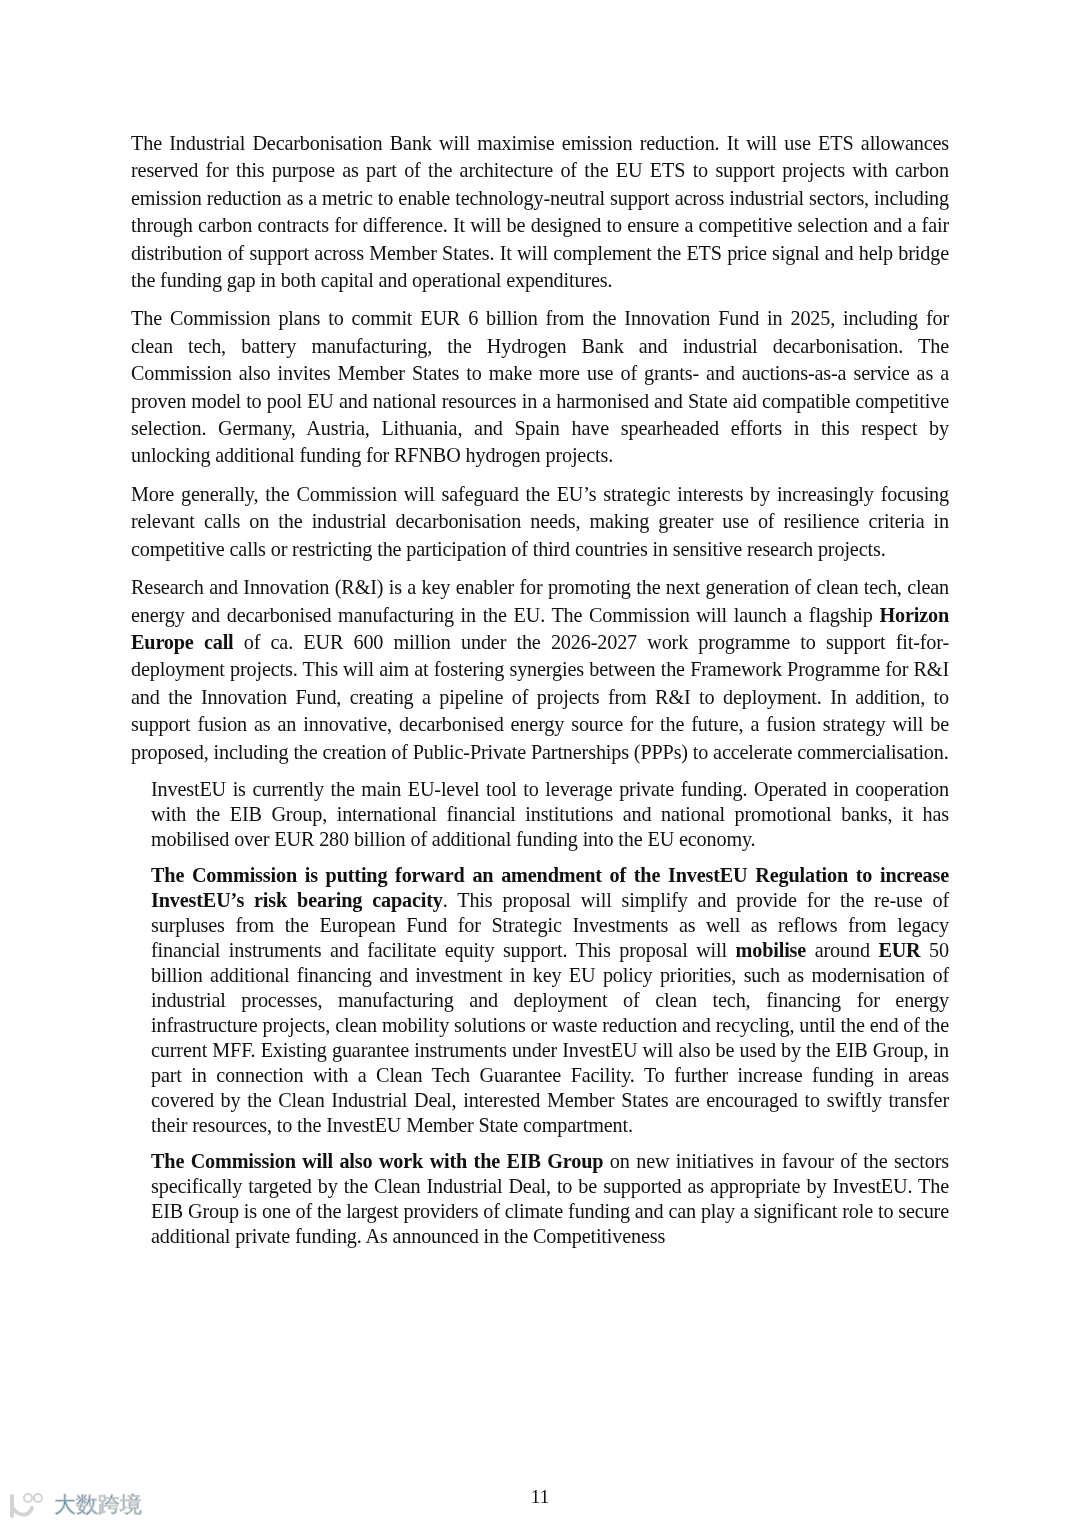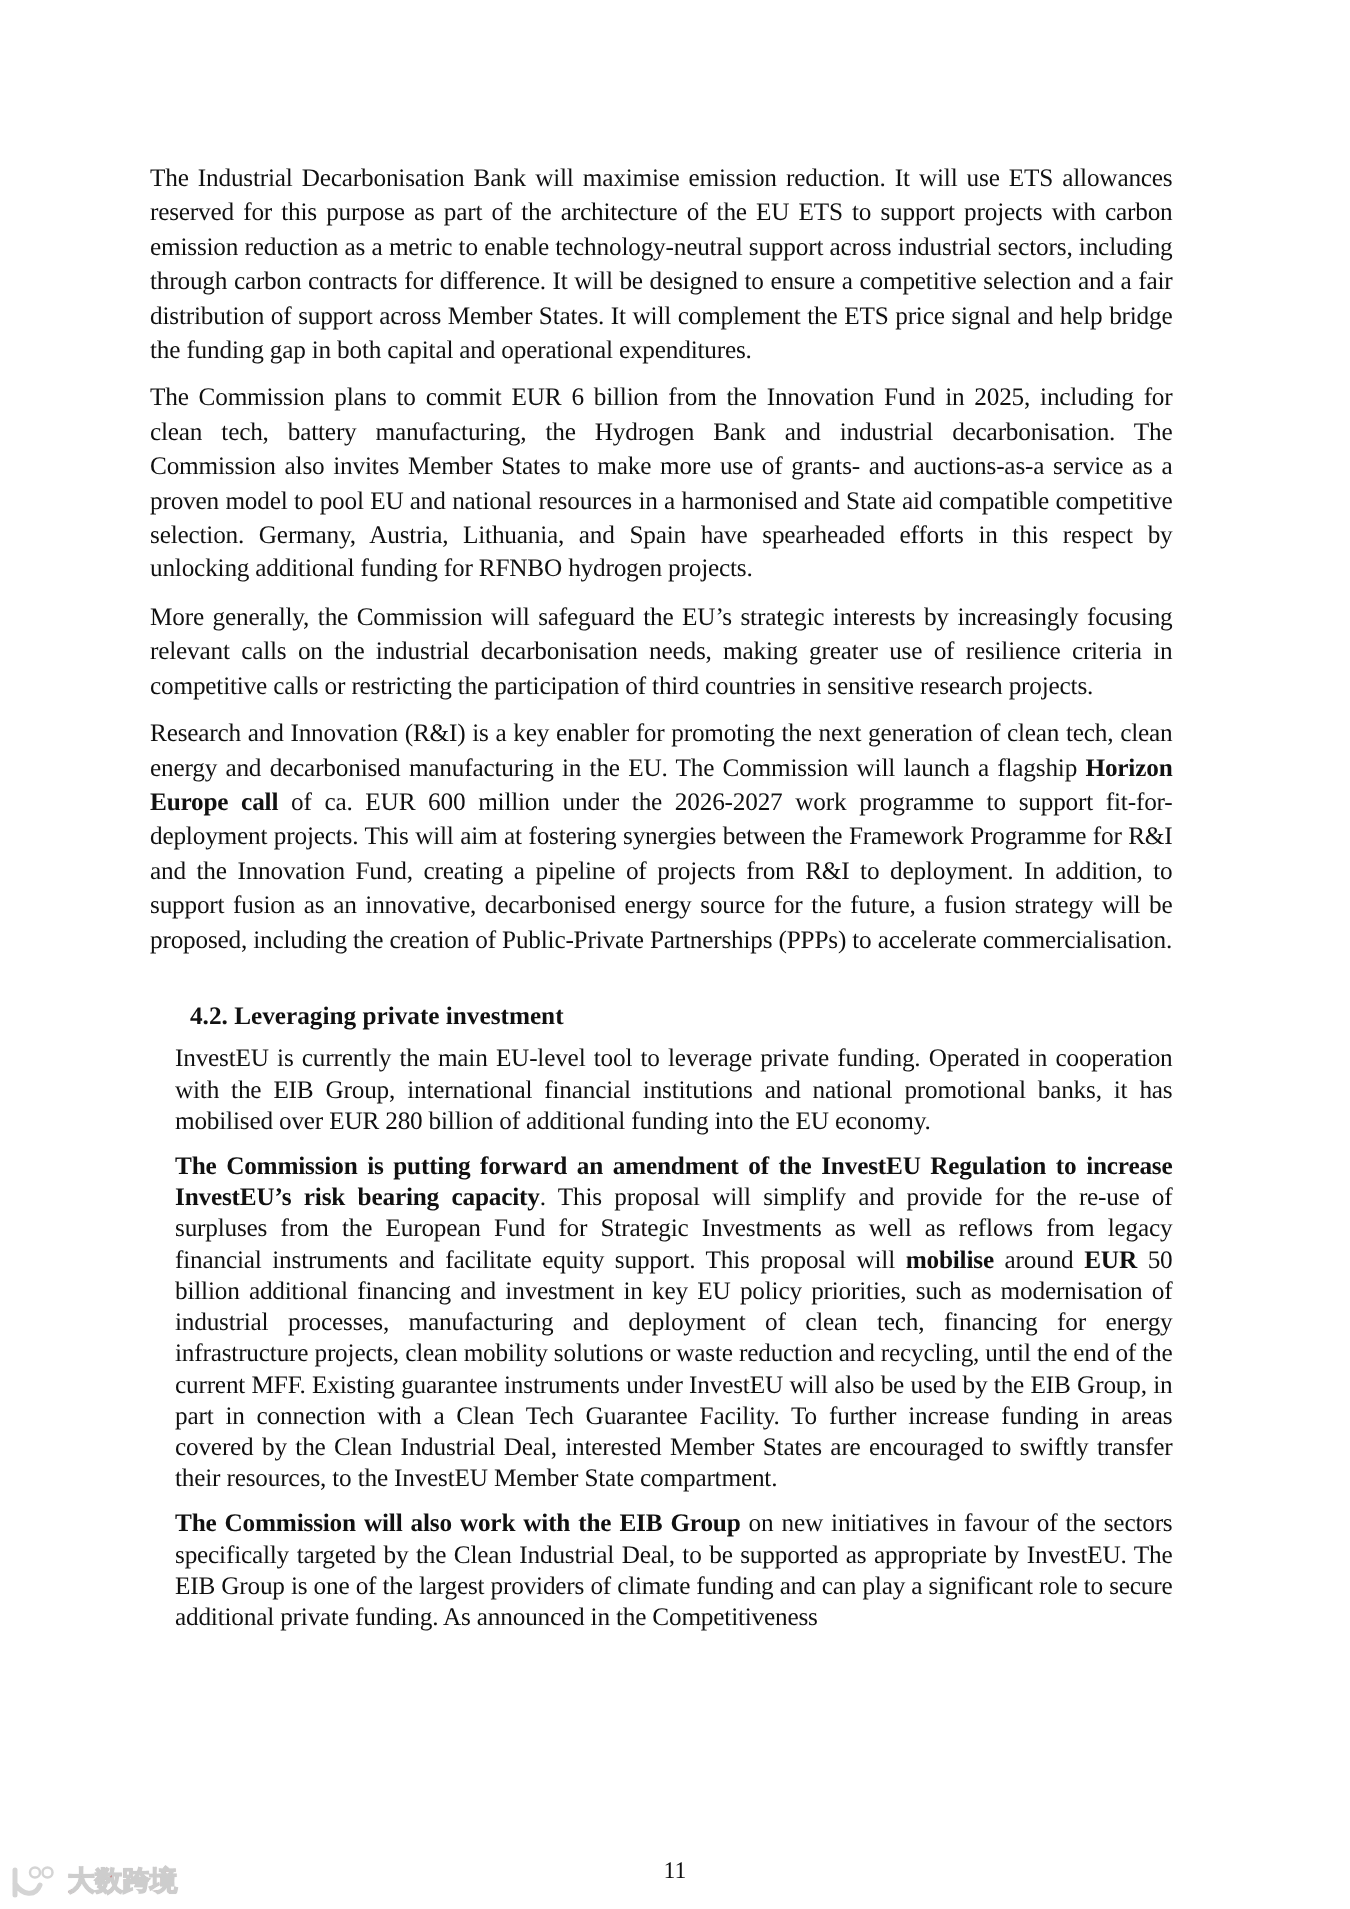--- a/index.html
+++ b/index.html
@@ -10,21 +10,21 @@
     body {
       width: 1080px;
       height: 1527px;
       position: relative;
       overflow: hidden;
       font-family: "Liberation Serif", "DejaVu Serif", serif;
       color: #111111;
     }
     .page {
       position: absolute;
-      left: 120px;
+      left: 131px;
       top: 130px;
       width: 818px;
     }
     .para {
       font-size: 20.2px;
       line-height: 27.4px;
       text-align: justify;
       margin: 0 0 11px 0;
       letter-spacing: -0.15px;
     }
@@ -50,43 +50,42 @@
       font-size: 19px;
       margin-top: 45px;
     }
     .watermark {
       position: absolute;
       left: 8px;
       top: 1490px;
       display: flex;
       align-items: center;
       gap: 6px;
-      color: #b91c1c;
+      color: #0369a1;
       font-family: "DejaVu Sans", sans-serif;
       font-size: 22px;
-      font-weight: bold;
+      font-weight: normal;
       -webkit-text-stroke: 1px #c8c8c8;
       text-shadow: 0 0 1px #bdbdbd;
       opacity: 0.9;
     }
     .wm-logo {
       width: 40px;
       height: 30px;
     }
   </style>
 </head>
 <body>
 
 <div class="page">
   <p class="para"><span>The Industrial Decarbonisation Bank will maximise emission reduction. It will use ETS allowances reserved for this purpose as part of the architecture of the EU ETS to support projects with carbon emission reduction as a metric to enable technology-neutral support across industrial sectors, including through carbon contracts for difference. It will be designed to ensure a competitive selection and a fair distribution of support across Member States. It will complement the ETS price signal and help bridge the funding gap in both capital and operational expenditures.</span></p>
   <p class="para"><span>The Commission plans to commit EUR 6 billion from the Innovation Fund in 2025, including for clean tech, battery manufacturing, the Hydrogen Bank and industrial decarbonisation. The Commission also invites Member States to make more use of grants- and auctions-as-a service as a proven model to pool EU and national resources in a harmonised and State aid compatible competitive selection. Germany, Austria, Lithuania, and Spain have spearheaded efforts in this respect by unlocking additional funding for RFNBO hydrogen projects.</span></p>
   <p class="para"><span>More generally, the Commission will safeguard the EU’s strategic interests by increasingly focusing relevant calls on the industrial decarbonisation needs, making greater use of resilience criteria in competitive calls or restricting the participation of third countries in sensitive research projects.</span></p>
   <p class="para"><span>Research and Innovation (R&amp;I) is a key enabler for promoting the next generation of clean tech, clean energy and decarbonised manufacturing in the EU. The Commission will launch a flagship </span><b>Horizon Europe call</b><span> of ca. EUR 600 million under the 2026-2027 work programme to support fit-for-deployment projects. This will aim at fostering synergies between the Framework Programme for R&amp;I and the Innovation Fund, creating a pipeline of projects from R&amp;I to deployment. In addition, to support fusion as an innovative, decarbonised energy source for the future, a fusion strategy will be proposed, including the creation of Public-Private Partnerships (PPPs) to accelerate commercialisation.</span></p>
 
-  <h2 class="heading">4.2. Leveraging private investment</h2>
 
   <p class="para tight"><span>InvestEU is currently the main EU-level tool to leverage private funding. Operated in cooperation with the EIB Group, international financial institutions and national promotional banks, it has mobilised over EUR 280 billion of additional funding into the EU economy.</span></p>
   <p class="para tight"><b>The Commission is putting forward an amendment of the InvestEU Regulation to increase InvestEU’s risk bearing capacity</b><span>. This proposal will simplify and provide for the re-use of surpluses from the European Fund for Strategic Investments as well as reflows from legacy financial instruments and facilitate equity support. This proposal will </span><b>mobilise</b><span> around </span><b>EUR</b><span> 50 billion additional financing and investment in key EU policy priorities, such as modernisation of industrial processes, manufacturing and deployment of clean tech, financing for energy infrastructure projects, clean mobility solutions or waste reduction and recycling, until the end of the current MFF. Existing guarantee instruments under InvestEU will also be used by the EIB Group, in part in connection with a Clean Tech Guarantee Facility. To further increase funding in areas covered by the Clean Industrial Deal, interested Member States are encouraged to swiftly transfer their resources, to the InvestEU Member State compartment.</span></p>
   <p class="para tight"><b>The Commission will also work with the EIB Group</b><span> on new initiatives in favour of the sectors specifically targeted by the Clean Industrial Deal, to be supported as appropriate by InvestEU. The EIB Group is one of the largest providers of climate funding and can play a significant role to secure additional private funding. As announced in the Competitiveness</span></p>
 </div>
 
 <div class="page-number">11</div>
 
 <div class="watermark">
   <svg class="wm-logo" viewBox="0 0 40 30">

